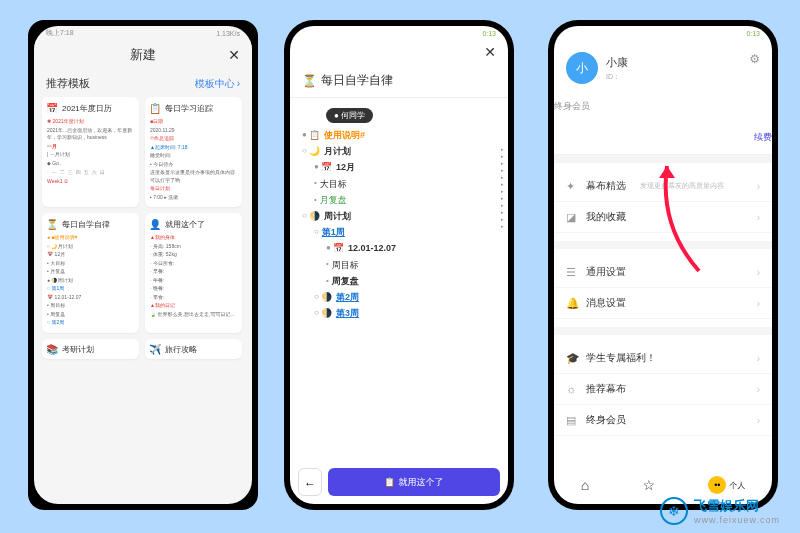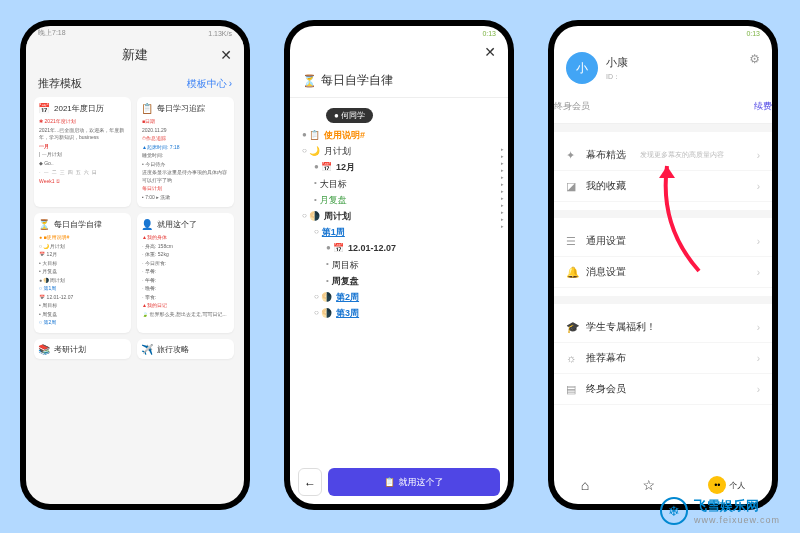--- a/index.html
+++ b/index.html
@@ -1,18 +1,18 @@
 <!DOCTYPE html>
 <html><head>
   <meta charset="utf-8">
   <style>
     * { margin: 0; padding: 0; box-sizing: border-box; }
     body { background: #b3d9ff; width: 800px; height: 533px; font-family: -apple-system, "PingFang SC", sans-serif; position: relative; }
     .phone { position: absolute; width: 230px; height: 490px; background: #000; border-radius: 30px; padding: 6px; top: 20px; }
-    .phone1 { left: 20px; }
+    .phone1 { left: 28px; border-radius: 16px; }
     .phone2 { left: 284px; }
     .phone3 { left: 548px; }
     .screen { width: 100%; height: 100%; background: #f5f5f5; border-radius: 24px; overflow: hidden; position: relative; }
     .screen3 { background: #fff; }
     .status-bar { display: flex; justify-content: space-between; align-items: center; padding: 2px 12px; font-size: 7px; height: 14px; }
     .status-bar.dark { color: #8e8e8e; }
     .status-bar.green { color: #7cb342; }
     .header1 { display: flex; align-items: center; justify-content: center; position: relative; padding: 6px 12px; background: #f5f5f5; }
     .header1 .title { font-size: 13px; color: #333; }
     .header1 .close { position: absolute; right: 12px; font-size: 14px; color: #333; cursor: pointer; }
@@ -46,21 +46,21 @@
     .btn-primary { flex: 1; height: 28px; background: #4f46e5; color: #fff; border-radius: 6px; display: flex; align-items: center; justify-content: center; font-size: 9px; gap: 3px; }
     .scroll-indicator { position: absolute; right: 2px; top: 120px; display: flex; flex-direction: column; gap: 2px; }
     .scroll-dot { width: 5px; height: 5px; font-size: 5px; color: #999; }
     
     .profile-header { display: flex; align-items: center; padding: 12px; gap: 8px; position: relative; }
     .avatar { width: 32px; height: 32px; border-radius: 50%; background: #42a5f5; color: #fff; display: flex; align-items: center; justify-content: center; font-size: 12px; }
     .profile-name { font-size: 11px; font-weight: 500; color: #333; }
     .profile-id { font-size: 7px; color: #aaa; margin-top: 2px; }
     .gear { position: absolute; right: 12px; top: 12px; color: #999; font-size: 12px; }
     .member-row { display: flex; justify-content: space-between; padding: 4px 0 10px; font-size: 9px; color: #999; border-bottom: 1px solid #f0f0f0; }
-    .member-row .renew { color: #4f46e5; }
+    .member-row .renew { color: #4f46e5; margin-top: 31px; }
     .menu-section { padding: 8px 0; }
     .menu-item { display: flex; align-items: center; justify-content: space-between; padding: 8px 12px; font-size: 10px; color: #333; border-bottom: 1px solid #f5f5f5; }
     .menu-item .left { display: flex; align-items: center; gap: 8px; }
     .menu-icon { width: 12px; color: #999; font-size: 11px; }
     .menu-item .sub { font-size: 7px; color: #bbb; margin-left: 6px; }
     .chevron { color: #ccc; font-size: 10px; }
     .arrow-img { position: absolute; top: 130px; left: 95px; width: 60px; height: 120px; pointer-events: none; }
     .nav3 { position: absolute; bottom: 6px; left: 0; right: 0; display: flex; justify-content: space-around; align-items: center; padding: 4px 0; }
     .nav3-item { font-size: 14px; color: #333; }
     .nav3-avatar { width: 18px; height: 18px; background: #ffc107; border-radius: 50%; display: flex; align-items: center; justify-content: center; font-size: 9px; }
@@ -205,21 +205,21 @@
     </div>
     <div class="outline">
       <div class="outline-item">
           <span class="bullet">●</span>
           <span>📋</span>
           <span class="orange" style="font-weight:600;">使用说明#</span>
         </div>
       <div class="outline-item">
           <span class="bullet">○</span>
           <span>🌙</span>
-          <span style="font-weight:400;">月计划</span>
+          <span style="font-weight:700;">月计划</span>
         </div>
       <div class="outline-item indent1">
           <span class="bullet">●</span>
           <span>📅</span>
           <span style="font-weight:600;">12月</span>
         </div>
       <div class="outline-item indent1">
           <span class="bullet">•</span>
           <span>大目标</span>
         </div>

